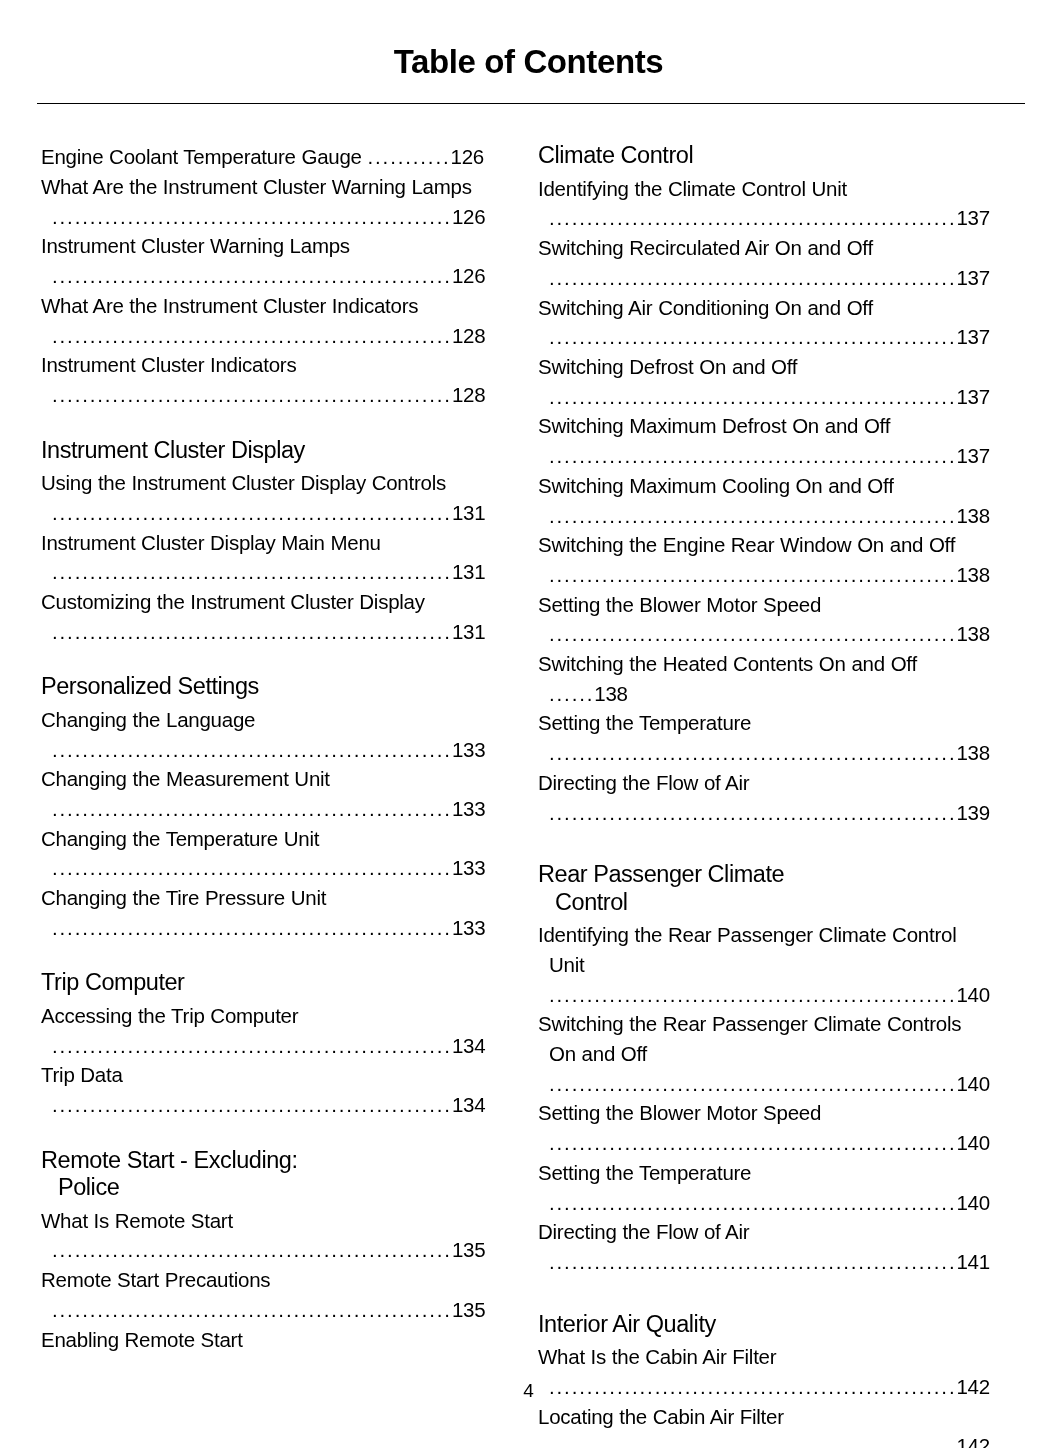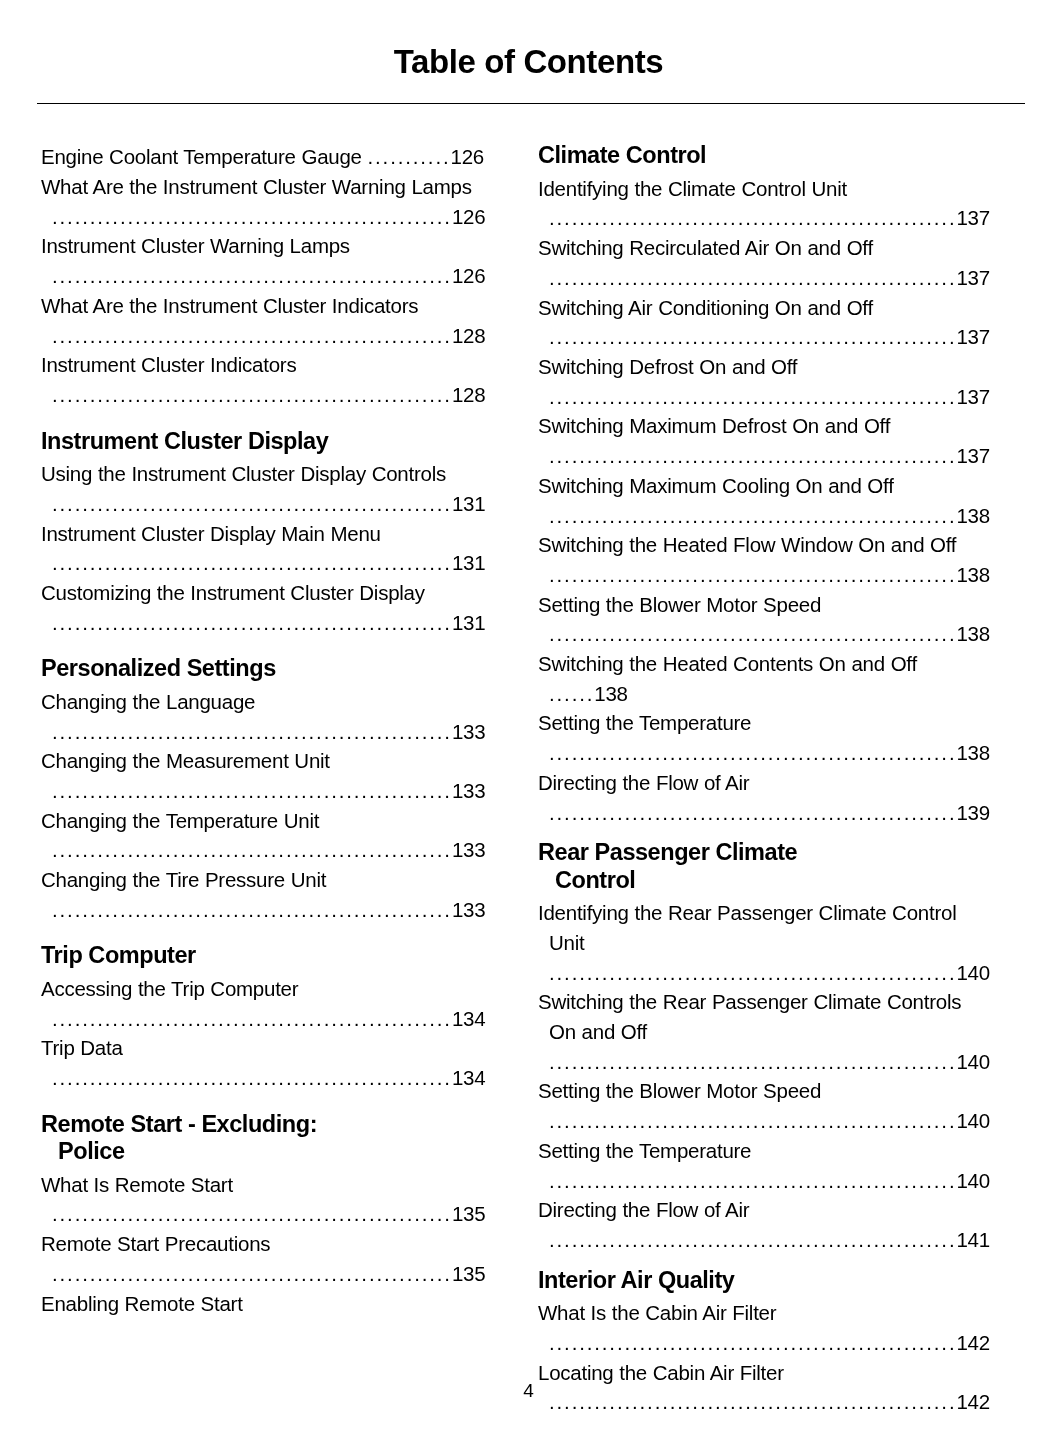--- a/index.html
+++ b/index.html
@@ -62,41 +62,41 @@
     width: 46px;
     flex: 0 0 46px;
   }
   .col-right {
     width: 453px;
   }
 
   
   .section-heading {
     font-size: 23.5px;
-    font-weight: bold;
+    font-weight: normal;
     letter-spacing: -0.45px;
     line-height: 1.17;
     margin: 0;
     padding-bottom: 4px;
     text-indent: 0;
     padding-left: 17px;
     margin-left: -17px;
   }
   .section-heading .wrap-line {
     display: block;
     padding-left: 17px;
   }
   .section-block {
     margin-bottom: 0;
   }
   .section-block + .section-block {
-    margin-top: 18px;
+    margin-top: 27px;
   }
   .col-right .section-block + .section-block {
-    margin-top: 12px;
+    margin-top: 34px;
   }
 
   
   .toc-entry {
     font-size: 20.5px;
     line-height: 29.7px;
     letter-spacing: -0.25px;
     margin: 0;
     padding-left: 11px;
     text-indent: -11px;
@@ -172,21 +172,21 @@
     <div class="col-spacer"></div>
     <div class="col col-right" id="col-right">
         <div class="section-block">
           <div class="section-heading">Climate Control</div>
           <div class="toc-entry"><span class="label">Identifying the Climate Control Unit</span> <span class="dots">......................................................</span><span class="page-num">137</span></div>
           <div class="toc-entry"><span class="label">Switching Recirculated Air On and Off</span> <span class="dots">......................................................</span><span class="page-num">137</span></div>
           <div class="toc-entry"><span class="label">Switching Air Conditioning On and Off</span> <span class="dots">......................................................</span><span class="page-num">137</span></div>
           <div class="toc-entry"><span class="label">Switching Defrost On and Off</span> <span class="dots">......................................................</span><span class="page-num">137</span></div>
           <div class="toc-entry"><span class="label">Switching Maximum Defrost On and Off</span> <span class="dots">......................................................</span><span class="page-num">137</span></div>
           <div class="toc-entry"><span class="label">Switching Maximum Cooling On and Off</span> <span class="dots">......................................................</span><span class="page-num">138</span></div>
-          <div class="toc-entry"><span class="label">Switching the Heated Flow Window On and Off</span> <span class="dots">......................................................</span><span class="page-num">138</span></div>
+          <div class="toc-entry"><span class="label">Switching the Engine Rear Window On and Off</span> <span class="dots">......................................................</span><span class="page-num">138</span></div>
           <div class="toc-entry"><span class="label">Setting the Blower Motor Speed</span> <span class="dots">......................................................</span><span class="page-num">138</span></div>
           <div class="toc-entry"><span class="label">Switching the Heated Contents On and Off</span> <span class="dots">......</span><span class="page-num">138</span></div>
           <div class="toc-entry"><span class="label">Setting the Temperature</span> <span class="dots">......................................................</span><span class="page-num">138</span></div>
           <div class="toc-entry"><span class="label">Directing the Flow of Air</span> <span class="dots">......................................................</span><span class="page-num">139</span></div>
         </div>
         <div class="section-block">
           <div class="section-heading"><span>Rear Passenger Climate</span><span class="wrap-line">Control</span></div>
           <div class="toc-entry"><span class="label">Identifying the Rear Passenger Climate Control Unit</span> <span class="dots">......................................................</span><span class="page-num">140</span></div>
           <div class="toc-entry"><span class="label">Switching the Rear Passenger Climate Controls On and Off</span> <span class="dots">......................................................</span><span class="page-num">140</span></div>
           <div class="toc-entry"><span class="label">Setting the Blower Motor Speed</span> <span class="dots">......................................................</span><span class="page-num">140</span></div>

